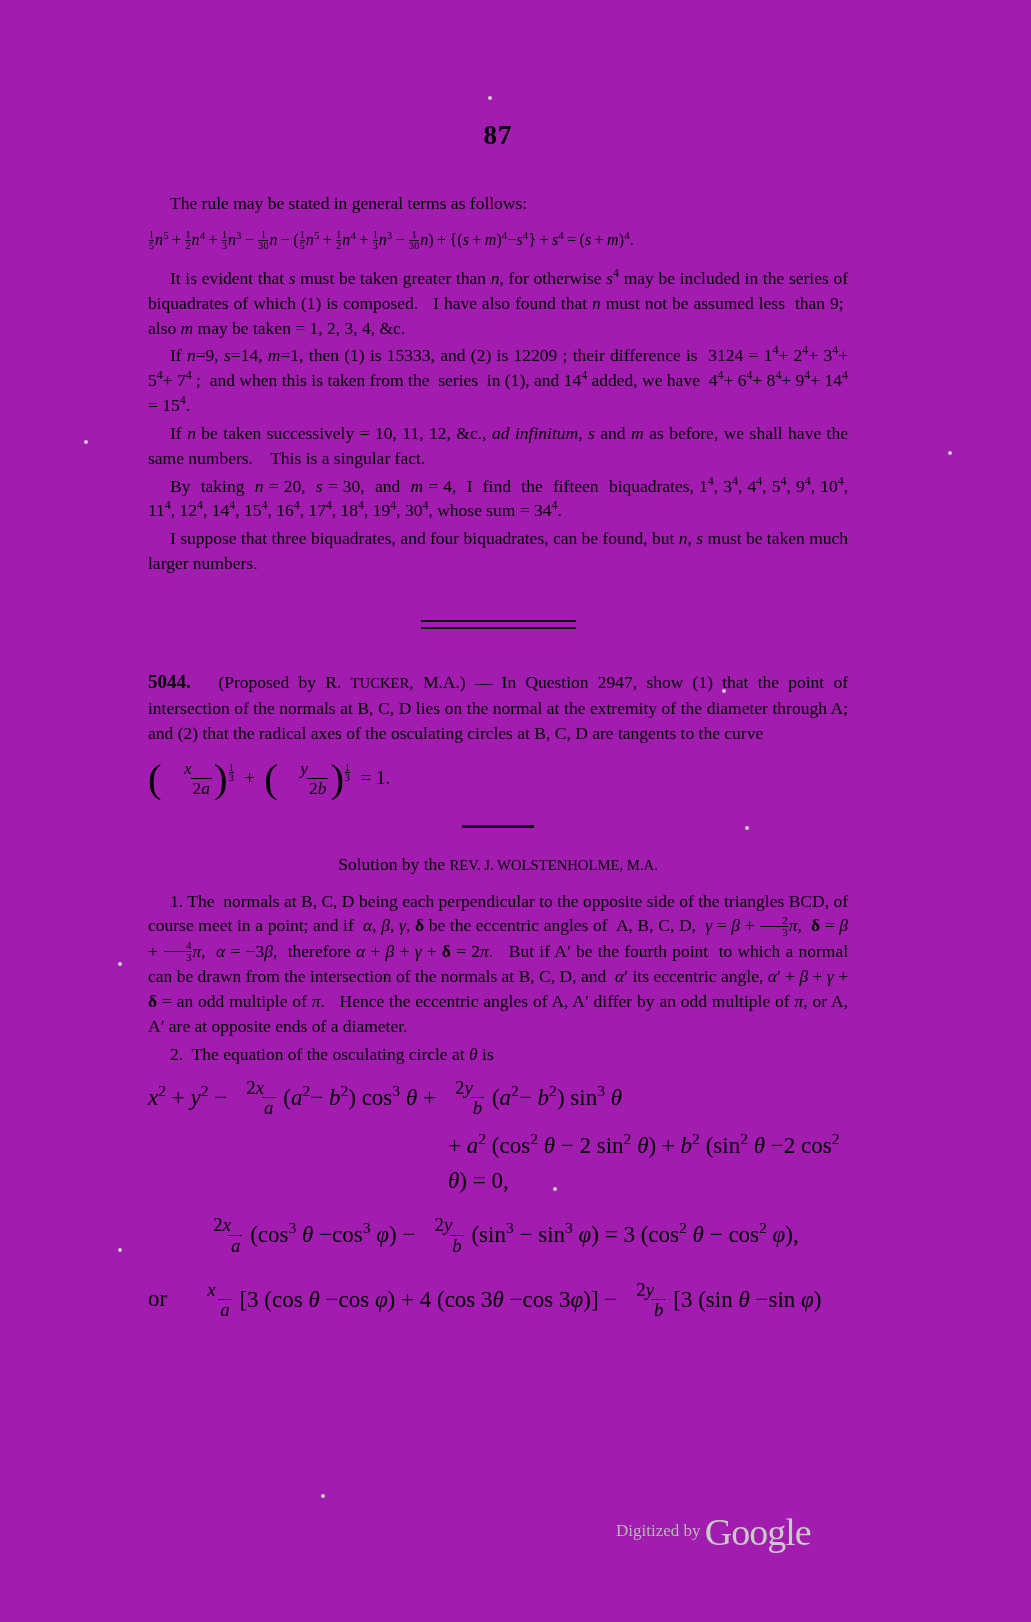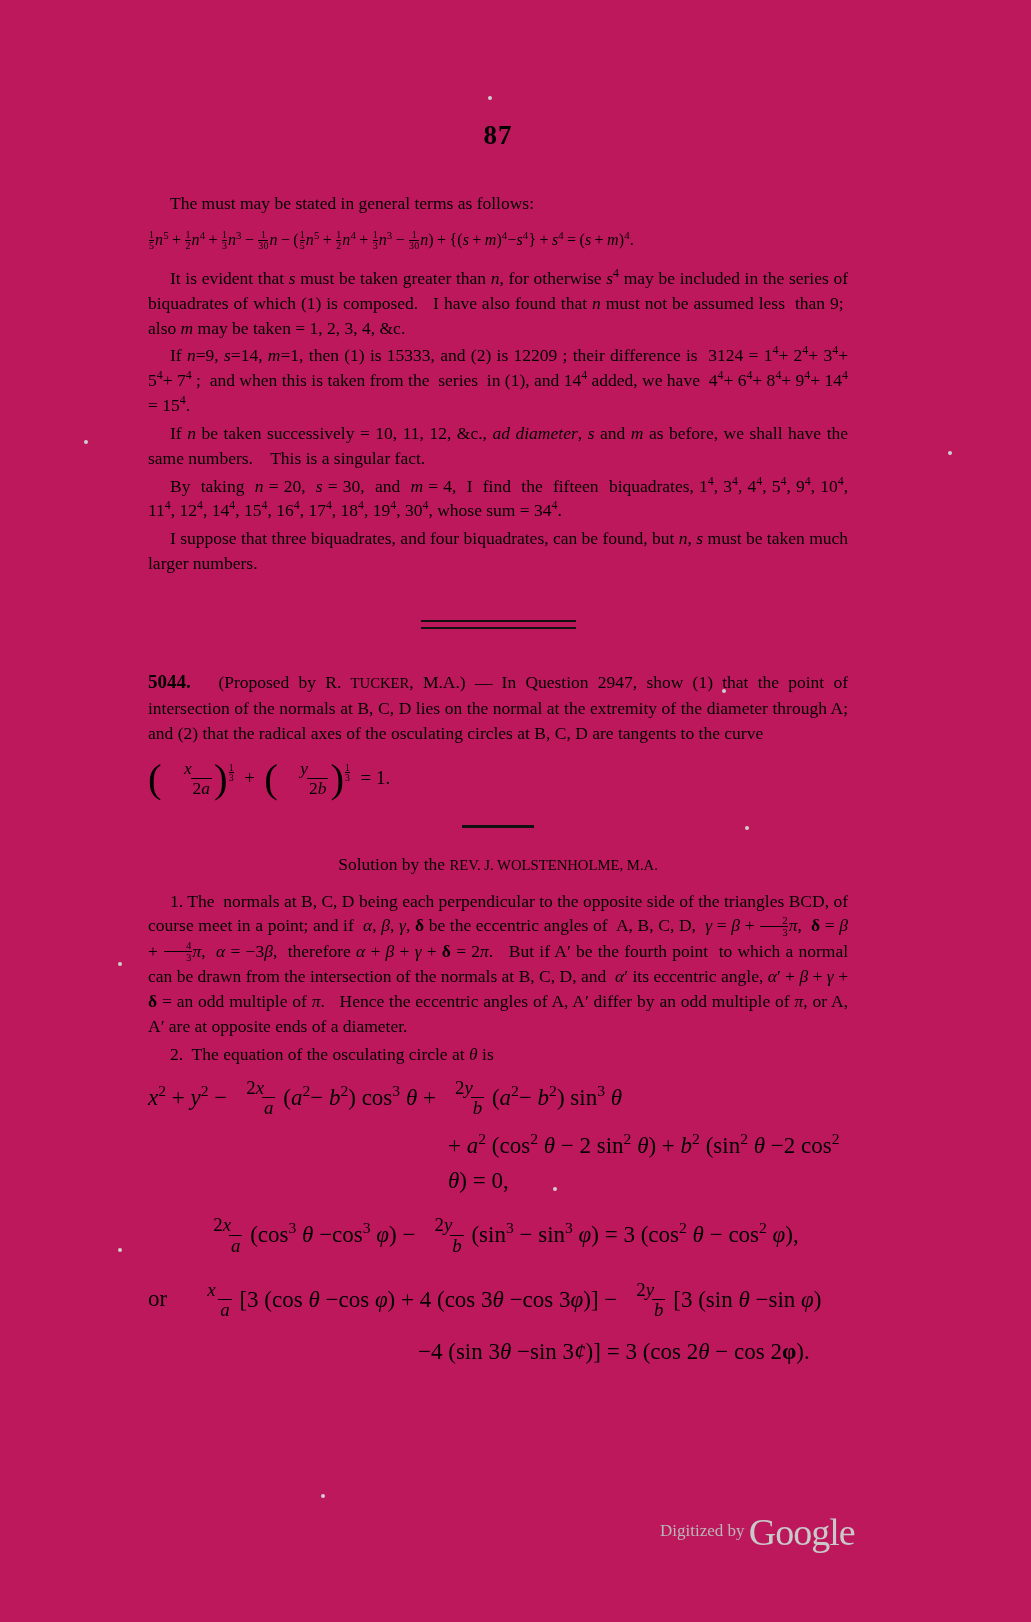--- a/index.html
+++ b/index.html
@@ -14,21 +14,21 @@
     font-family: "Liberation Serif", "DejaVu Serif", serif;
     color: #000000;
     overflow: hidden;
   }
   .page {
     position: absolute;
     left: 0;
     top: 0;
     width: 1031px;
     height: 1622px;
-    background: #be185d;
+    background: #a21caf;
   }
   .content {
     position: absolute;
     left: 148px;
     top: 120px;
     width: 700px;
   }
   .page-number {
     text-align: center;
     font-size: 27px;
@@ -119,21 +119,21 @@
     vertical-align: middle;
     font-weight: 300;
     position: relative;
     top: -1px;
   }
   .indent-1 { margin-left: 52px; }
   .indent-4 { margin-left: 300px; }
   .indent-5 { margin-left: 270px; }
   .google-watermark {
     position: absolute;
-    left: 660px;
+    left: 616px;
     top: 1510px;
     font-size: 17px;
     color: #b8b8b8;
     font-family: "Liberation Serif", serif;
   }
   .google-watermark .g-logo {
     font-size: 38px;
     color: #c9c9c9;
     letter-spacing: -1px;
     vertical-align: middle;
@@ -157,36 +157,36 @@
   <div class="speck" style="left:745px; top:826px; width:4px; height:4px;"></div>
   <div class="speck" style="left:118px; top:962px; width:4px; height:4px;"></div>
   <div class="speck" style="left:553px; top:1187px; width:4px; height:4px;"></div>
   <div class="speck" style="left:118px; top:1248px; width:4px; height:4px;"></div>
   <div class="speck" style="left:321px; top:1494px; width:4px; height:4px;"></div>
 
   <div class="content">
 
     <div class="page-number">87</div>
 
-    <p class="para">The must may be stated in general terms as follows:</p>
+    <p class="para">The rule may be stated in general terms as follows:</p>
 
     <div class="display eq-small">
       <span class="sfrac"><span class="num">1</span><span class="den">5</span></span><i>n</i><sup>5</sup> + <span class="sfrac"><span class="num">1</span><span class="den">2</span></span><i>n</i><sup>4</sup> + <span class="sfrac"><span class="num">1</span><span class="den">3</span></span><i>n</i><sup>3</sup> − <span class="sfrac"><span class="num">1</span><span class="den">30</span></span><i>n</i> − (<span class="sfrac"><span class="num">1</span><span class="den">5</span></span><i>n</i><sup>5</sup> + <span class="sfrac"><span class="num">1</span><span class="den">2</span></span><i>n</i><sup>4</sup> + <span class="sfrac"><span class="num">1</span><span class="den">3</span></span><i>n</i><sup>3</sup> − <span class="sfrac"><span class="num">1</span><span class="den">30</span></span><i>n</i>) + {(<i>s</i> + <i>m</i>)<sup>4</sup>−<i>s</i><sup>4</sup>} + <i>s</i><sup>4</sup> = (<i>s</i> + <i>m</i>)<sup>4</sup>.
     </div>
 
     <p class="para">
       It is evident that <i>s</i> must be taken greater than <i>n</i>, for otherwise <i>s</i><sup>4</sup> may be included in the series of biquadrates of which (1) is composed.&nbsp;&nbsp; I have also found that <i>n</i> must not be assumed less&nbsp; than 9;&nbsp; also <i>m</i> may be taken = 1, 2, 3, 4, &amp;c.
     </p>
 
     <p class="para">
       If <i>n</i>=9, <i>s</i>=14, <i>m</i>=1, then (1) is 15333, and (2) is 12209 ; their difference is&nbsp; 3124 = 1<sup>4</sup>+ 2<sup>4</sup>+ 3<sup>4</sup>+ 5<sup>4</sup>+ 7<sup>4</sup> ;&nbsp; and when this is taken from the&nbsp; series&nbsp; in (1), and 14<sup>4</sup> added, we have&nbsp; 4<sup>4</sup>+ 6<sup>4</sup>+ 8<sup>4</sup>+ 9<sup>4</sup>+ 14<sup>4</sup> = 15<sup>4</sup>.
     </p>
 
     <p class="para">
-      If <i>n</i> be taken successively = 10, 11, 12, &amp;c., <i>ad diameter</i>, <i>s</i> and <i>m</i> as before, we shall have the same numbers.&nbsp;&nbsp;&nbsp; This is a singular fact.
+      If <i>n</i> be taken successively = 10, 11, 12, &amp;c., <i>ad infinitum</i>, <i>s</i> and <i>m</i> as before, we shall have the same numbers.&nbsp;&nbsp;&nbsp; This is a singular fact.
     </p>
 
     <p class="para">
       By&nbsp; taking&nbsp; <i>n</i> = 20,&nbsp; <i>s</i> = 30,&nbsp; and&nbsp; <i>m</i> = 4,&nbsp; I&nbsp; find&nbsp; the&nbsp; fifteen&nbsp; biquadrates, 1<sup>4</sup>, 3<sup>4</sup>, 4<sup>4</sup>, 5<sup>4</sup>, 9<sup>4</sup>, 10<sup>4</sup>, 11<sup>4</sup>, 12<sup>4</sup>, 14<sup>4</sup>, 15<sup>4</sup>, 16<sup>4</sup>, 17<sup>4</sup>, 18<sup>4</sup>, 19<sup>4</sup>, 30<sup>4</sup>, whose sum = 34<sup>4</sup>.
     </p>
 
     <p class="para">
       I suppose that three biquadrates, and four biquadrates, can be found, but <i>n</i>, <i>s</i> must be taken much larger numbers.
     </p>
 
@@ -229,23 +229,20 @@
 
     <div class="display indent-1" style="margin-top:18px;">
       <span class="frac"><span class="num">2<i>x</i></span><span class="den"><i>a</i></span></span> (cos<sup>3</sup> <i>θ</i> −cos<sup>3</sup> <i>φ</i>) − <span class="frac"><span class="num">2<i>y</i></span><span class="den"><i>b</i></span></span> (sin<sup>3</sup> − sin<sup>3</sup> <i>φ</i>) = 3 (cos<sup>2</sup> <i>θ</i> − cos<sup>2</sup> <i>φ</i>),
     </div>
 
     <div class="display" style="margin-top:24px;">
       <span style="display:inline-block; width:24px;">or</span>
       &nbsp;&nbsp;<span class="frac"><span class="num"><i>x</i></span><span class="den"><i>a</i></span></span> [3 (cos <i>θ</i> −cos <i>φ</i>) + 4 (cos 3<i>θ</i> −cos 3<i>φ</i>)] − <span class="frac"><span class="num">2<i>y</i></span><span class="den"><i>b</i></span></span> [3 (sin <i>θ</i> −sin <i>φ</i>)
     </div>
 
-    <div class="display indent-5" style="margin-top:8px;">
-      −4 (sin 3<i>θ</i> −sin 3<i>¢</i>)] = 3 (cos 2<i>θ</i> − cos 2<b>φ</b>).
-    </div>
 
   </div>
 
   <div class="google-watermark">
     <span>Digitized by</span>
     <span class="g-logo">Google</span>
   </div>
 
 </div>
 

